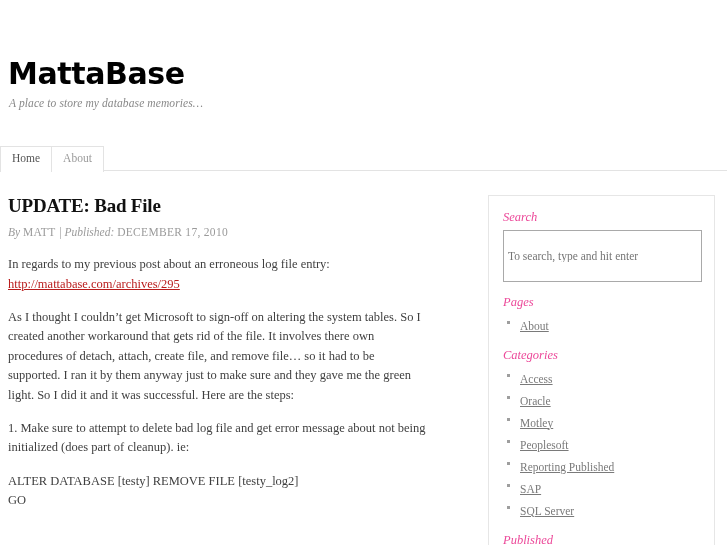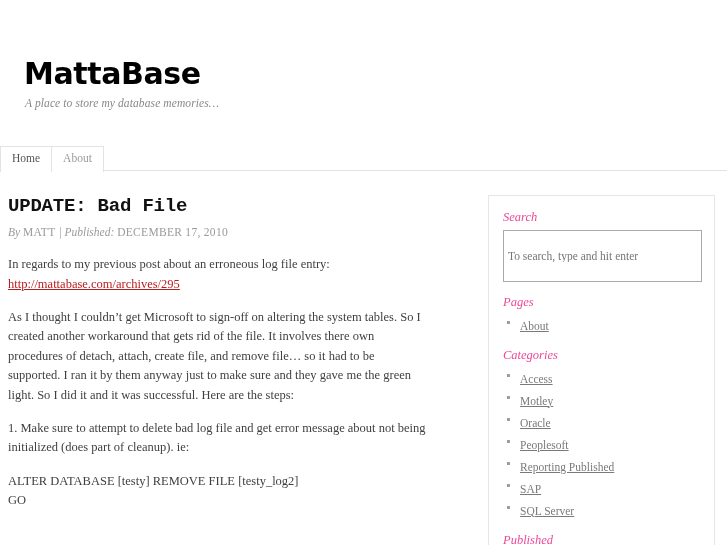--- a/index.html
+++ b/index.html
@@ -15,21 +15,21 @@
     color: #333333;
   }
   .page {
     width: 727px;
     height: 545px;
     position: relative;
   }
 
   
   .site-header {
-    padding: 58px 0 0 24px;
+    padding: 58px 0 0 8px;
   }
   .site-title {
     font-family: "DejaVu Sans", "Liberation Sans", sans-serif;
     font-size: 30px;
     font-weight: bold;
     line-height: 1.05;
     letter-spacing: -0.4px;
     color: #000000;
     margin: 0;
   }
@@ -96,21 +96,21 @@
     box-sizing: border-box;
   }
   .secondary {
     width: 279px;
     box-sizing: border-box;
     padding-left: 48px;
   }
 
   
   .entry-title {
-    font-family: Liberation Mono, monospace;
+    font-family: Liberation Serif, serif;
     font-size: 19px;
     font-weight: bold;
     color: #111111;
     margin: 0;
     letter-spacing: -0.2px;
     line-height: 1.2;
   }
   .entry-meta {
     margin-top: 9px;
     font-size: 11.5px;
@@ -262,22 +262,22 @@
           <h3 class="widget-title">Pages</h3>
           <ul class="widget-list">
             <li><a href="#">About</a></li>
           </ul>
         </section>
 
         <section class="widget">
           <h3 class="widget-title">Categories</h3>
           <ul class="widget-list">
             <li><a href="#">Access</a></li>
+            <li><a href="#">Oracle</a></li>
             <li><a href="#">Motley</a></li>
-            <li><a href="#">Oracle</a></li>
             <li><a href="#">Peoplesoft</a></li>
             <li><a href="#">Reporting Published</a></li>
             <li><a href="#">SAP</a></li>
             <li><a href="#">SQL Server</a></li>
           </ul>
         </section>
 
         <section class="widget">
           <h3 class="widget-title">Published</h3>
           <ul class="widget-list">

